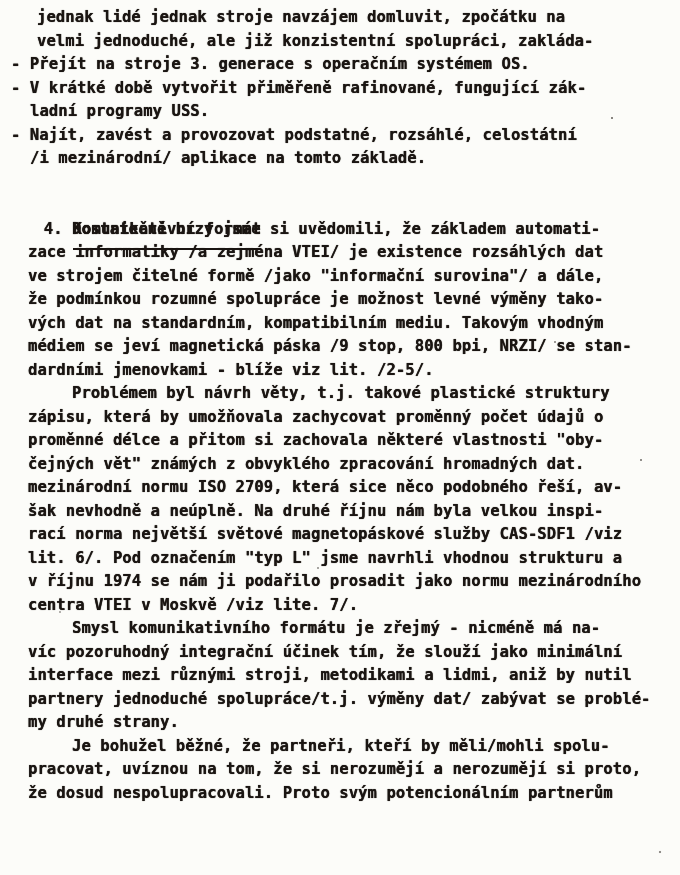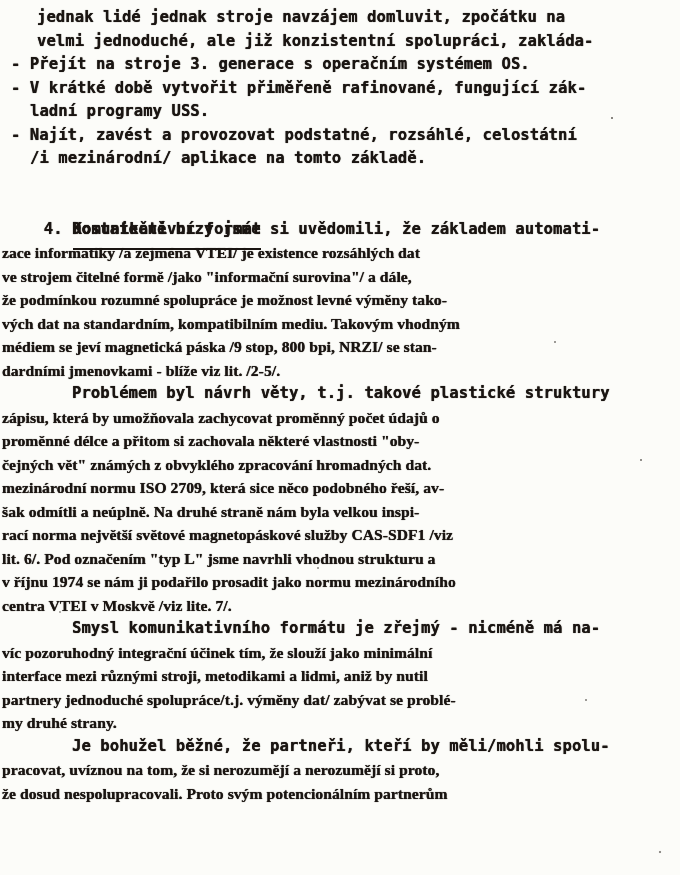--- a/index.html
+++ b/index.html
@@ -36,21 +36,21 @@
     text-shadow: 0 0 0.9px rgba(28,22,16,0.85), 0.3px 0.3px 0.4px rgba(28,22,16,0.5);
   }
   .line {
     white-space: pre;
     height: 23.5px;
   }
   
   .l-intro  { margin-left: 37px; }
   .l-bullet { margin-left: 11px; }
   .l-bcont  { margin-left: 30px; }
-  .l-body   { margin-left: 2px; font-family: Liberation Serif, serif; }
+  .l-body   { margin-left: 28px; }
   .l-para   { margin-left: 72px; }
   .l-gap    { margin-left: 0; }
   .l-heading { margin-left: 6px; white-space: pre; height: 23.5px; }
   .l-heading .num { margin-right: 10px; }
   .l-heading .title {
     border-bottom: 2px solid var(--ink, #1a1512);
     padding-bottom: 10px;
   }
 </style>
 </head>
@@ -79,21 +79,21 @@
       <div class="line l-body">ve strojem čitelné formě /jako "informační surovina"/ a dále,</div>
       <div class="line l-body">že podmínkou rozumné spolupráce je možnost levné výměny tako-</div>
       <div class="line l-body">vých dat na standardním, kompatibilním mediu. Takovým vhodným</div>
       <div class="line l-body">médiem se jeví magnetická páska /9 stop, 800 bpi, NRZI/ se stan-</div>
       <div class="line l-body">dardními jmenovkami - blíže viz lit. /2-5/.</div>
       <div class="line l-para">Problémem byl návrh věty, t.j. takové plastické struktury</div>
       <div class="line l-body">zápisu, která by umožňovala zachycovat proměnný počet údajů o</div>
       <div class="line l-body">proměnné délce a přitom si zachovala některé vlastnosti "oby-</div>
       <div class="line l-body">čejných vět" známých z obvyklého zpracování hromadných dat.</div>
       <div class="line l-body">mezinárodní normu ISO 2709, která sice něco podobného řeší, av-</div>
-      <div class="line l-body">šak odmítli a neúplně. Na druhé straně nám byla velkou inspi-</div>
+      <div class="line l-body">šak nevhodně a neúplně. Na druhé říjnu nám byla velkou inspi-</div>
       <div class="line l-body">rací norma největší světové magnetopáskové služby CAS-SDF1 /viz</div>
       <div class="line l-body">lit. 6/. Pod označením "typ L" jsme navrhli vhodnou strukturu a</div>
       <div class="line l-body">v říjnu 1974 se nám ji podařilo prosadit jako normu mezinárodního</div>
       <div class="line l-body">centra VTEI v Moskvě /viz lite. 7/.</div>
       <div class="line l-para">Smysl komunikativního formátu je zřejmý - nicméně má na-</div>
       <div class="line l-body">víc pozoruhodný integrační účinek tím, že slouží jako minimální</div>
       <div class="line l-body">interface mezi různými stroji, metodikami a lidmi, aniž by nutil</div>
       <div class="line l-body">partnery jednoduché spolupráce/t.j. výměny dat/ zabývat se problé-</div>
       <div class="line l-body">my druhé strany.</div>
       <div class="line l-para">Je bohužel běžné, že partneři, kteří by měli/mohli spolu-</div>

